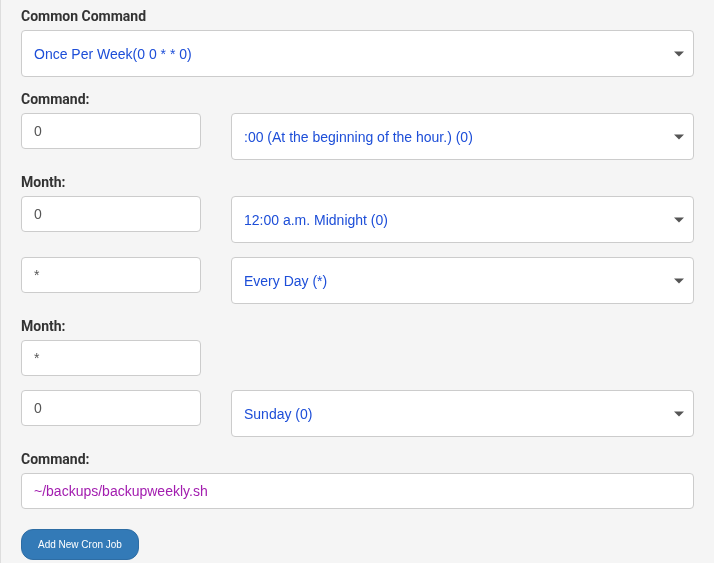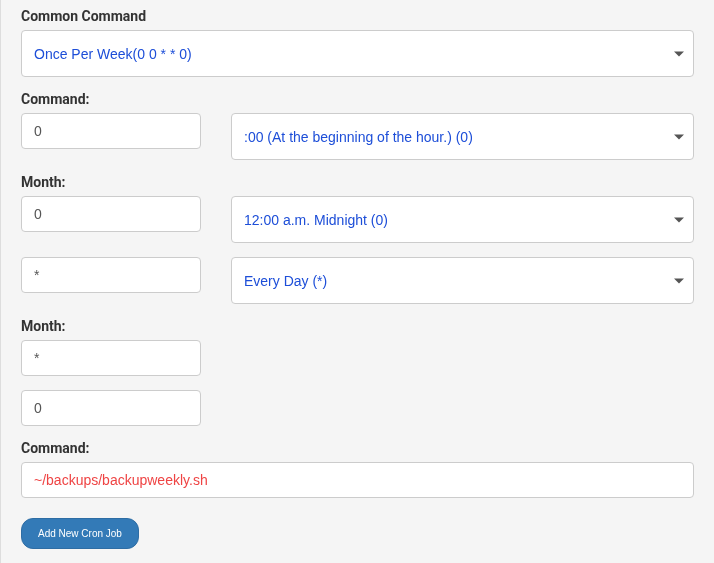--- a/index.html
+++ b/index.html
@@ -84,21 +84,21 @@
       height: 0;
       border-left: 5px solid transparent;
       border-right: 5px solid transparent;
       border-top: 5px solid #555;
     }
     .form-input-full {
       width: 100%;
       height: 36px;
       padding: 6px 12px;
       font-size: 14px;
-      color: #ef4444;
+      color: #a21caf;
       background: #fff;
       border: 1px solid #ccc;
       border-radius: 4px;
       outline: none;
     }
     .btn-primary {
       display: inline-block;
       padding: 9px 16px;
       font-size: 10px;
       font-weight: 400;
@@ -166,20 +166,26 @@
   <div class="form-group">
     <label class="form-label">Month:</label>
     <div class="form-row">
       <input type="text" class="form-input" value="*" style="">
     </div>
   </div>
 
   <div class="form-group">
     <div class="form-row">
       <input type="text" class="form-input" value="0" style="">
+      <div class="select-wrapper">
+        <select class="form-select">
+          <option>Sunday (0)</option>
+        </select>
+        <div class="select-arrow"></div>
+      </div>
     </div>
   </div>
 
   <div class="form-group">
     <label class="form-label">Command:</label>
     <input type="text" class="form-input-full" value="~/backups/backupweekly.sh" style="">
   </div>
 
   <button class="btn-primary">Add New Cron Job</button>
 

